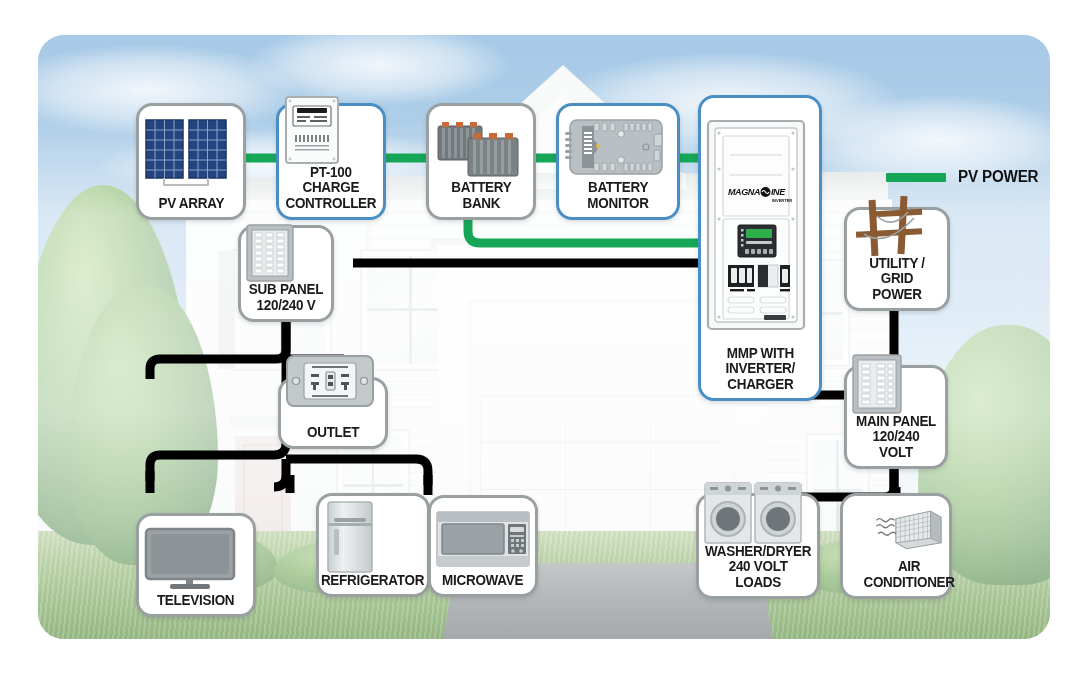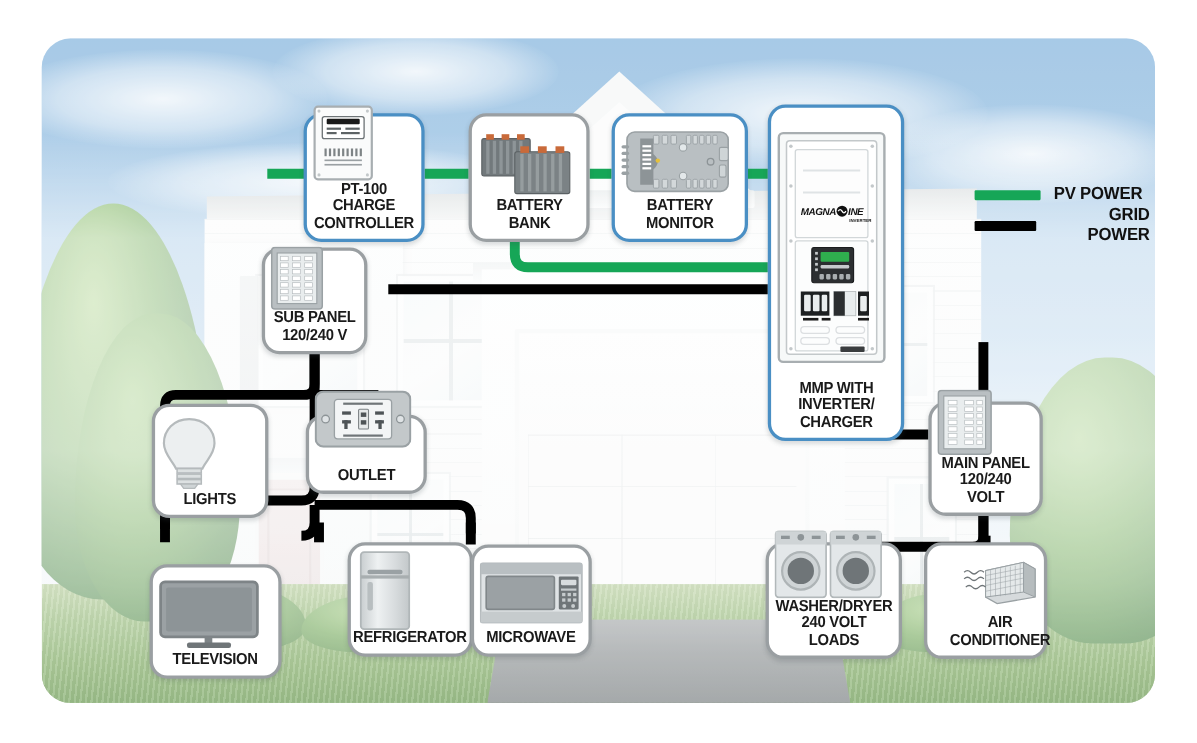--- a/index.html
+++ b/index.html
@@ -285,20 +285,36 @@
 
       <g fill="none" stroke="#000000" stroke-width="9">
         <path d="M736,452 V470"></path>
         <path d="M858,452 V470"></path>
         <path d="M112,436 V458"></path>
         <path d="M252,440 V458"></path>
         <path d="M390,440 V460"></path>
       </g>
     </svg>
 
+    <div class="node" id="n-pv" style="left:98px;top:68px;width:110px;height:117px;">
+      <div class="art">
+        <svg width="84" height="72" viewBox="0 0 84 72">
+          <rect x="2" y="2" width="37" height="58" fill="#23447f" stroke="#1a3461" stroke-width="1.5"></rect>
+          <rect x="45" y="2" width="37" height="58" fill="#23447f" stroke="#1a3461" stroke-width="1.5"></rect>
+          <g stroke="#9fb4d6" stroke-width="1" opacity=".85">
+            <path d="M2,12 H39 M2,22 H39 M2,32 H39 M2,42 H39 M2,52 H39"></path>
+            <path d="M11,2 V60 M20.5,2 V60 M30,2 V60"></path>
+            <path d="M45,12 H82 M45,22 H82 M45,32 H82 M45,42 H82 M45,52 H82"></path>
+            <path d="M54,2 V60 M63.5,2 V60 M73,2 V60"></path>
+          </g>
+          <path d="M20,60 V67 H64 V60" fill="none" stroke="#b7bdc0" stroke-width="2"></path>
+        </svg>
+      </div>
+      <div class="label">PV ARRAY</div>
+    </div>
 
     <div class="node blue" id="n-cc" style="left:238px;top:68px;width:110px;height:117px;">
       <div class="art">
         <svg width="56" height="70" viewBox="0 0 56 70">
           <rect x="2" y="2" width="52" height="66" rx="3" fill="#fafbfb" stroke="#a8aeb1" stroke-width="2"></rect>
           <rect x="9" y="11" width="38" height="20" rx="2" fill="#ffffff" stroke="#6d7376" stroke-width="1.2"></rect>
           <rect x="13" y="13" width="30" height="5" rx="1" fill="#1a1a1a"></rect>
           <g fill="#5d6365">
             <rect x="13" y="21" width="13" height="2"></rect>
               <rect x="30" y="21" width="13" height="2"></rect>
@@ -486,20 +502,35 @@
             <circle cx="13" cy="100" r="1.6"></circle>
               <circle cx="87" cy="100" r="1.6"></circle>
             <circle cx="13" cy="198" r="1.6"></circle>
               <circle cx="87" cy="198" r="1.6"></circle>
           </g>
         </svg>
       </div>
       <div class="label">MMP WITH<br>INVERTER/<br>CHARGER</div>
     </div>
 
+    <div class="node" id="n-util" style="left:806px;top:172px;width:106px;height:104px;">
+      <div class="art">
+        <svg width="76" height="60" viewBox="0 0 76 60">
+          <g fill="#8a5a33">
+            <rect x="18" y="4" width="7" height="56" transform="rotate(-3 21 32)"></rect>
+            <rect x="47" y="0" width="7" height="58" transform="rotate(3 50 29)"></rect>
+            <rect x="4" y="34" width="66" height="6" transform="rotate(-3 37 37)"></rect>
+            <rect x="22" y="14" width="48" height="6" transform="rotate(-3 46 17)"></rect>
+          </g>
+          <path d="M25,20 Q40,34 56,16" fill="none" stroke="#9aa1a4" stroke-width="1.6"></path>
+          <path d="M12,38 Q34,52 62,22" fill="none" stroke="#9aa1a4" stroke-width="1.6"></path>
+        </svg>
+      </div>
+      <div class="label">UTILITY / GRID<br>POWER</div>
+    </div>
 
     <div class="node" id="n-sub" style="left:200px;top:190px;width:96px;height:97px;">
       <div class="art">
         <svg width="48" height="58" viewBox="0 0 48 58">
           <rect x="1" y="1" width="46" height="56" rx="3" fill="#b9bfc2" stroke="#9aa1a4" stroke-width="1.4"></rect>
           <rect x="6" y="6" width="36" height="46" fill="#e9edee" stroke="#9aa1a4" stroke-width="1"></rect>
           <g fill="#ffffff" stroke="#b6bcbe" stroke-width=".6">
             <rect x="9" y="9" width="7" height="4"></rect>
               <rect x="20" y="9" width="7" height="4"></rect>
             <rect x="9" y="15" width="7" height="4"></rect>
@@ -553,34 +584,20 @@
               <rect x="36" y="28" width="5" height="4"></rect>
             <rect x="36" y="34" width="5" height="4"></rect>
               <rect x="36" y="40" width="5" height="4"></rect>
             <rect x="36" y="46" width="5" height="4"></rect>
           </g>
         </svg>
       </div>
       <div class="label">MAIN PANEL<br>120/240 VOLT</div>
     </div>
 
-    <div class="node" id="n-lights" style="left:100px;top:332px;width:106px;height:104px;">
-      <div class="art">
-        <svg width="52" height="66" viewBox="0 0 52 66">
-          <path d="M26,2 C12,2 3,12 3,24 C3,34 11,40 14,47 L38,47 C41,40 49,34 49,24 C49,12 40,2 26,2 Z" fill="#eceff0" stroke="#b5babc" stroke-width="2"></path>
-          <g fill="#dde1e2" stroke="#b5babc" stroke-width="1.4">
-            <rect x="15" y="47" width="22" height="4"></rect>
-            <rect x="15" y="52" width="22" height="4"></rect>
-            <rect x="15" y="57" width="22" height="4"></rect>
-          </g>
-          <path d="M18,61 H34 L31,65 H21 Z" fill="#cfd4d6" stroke="#b5babc" stroke-width="1.2"></path>
-        </svg>
-      </div>
-      <div class="label">LIGHTS</div>
-    </div>
 
     <div class="node" id="n-outlet" style="left:240px;top:342px;width:110px;height:72px;gap:18px;">
       <div class="art">
         <svg width="88" height="52" viewBox="0 0 88 52">
           <rect x="1" y="1" width="86" height="50" rx="7" fill="#c3c8ca" stroke="#9aa1a4" stroke-width="2"></rect>
           <rect x="18" y="8" width="52" height="36" rx="3" fill="#f3f5f6" stroke="#9aa1a4" stroke-width="1.2"></rect>
           <g fill="#6f7578">
               <rect x="26" y="11" width="36" height="2"></rect>
               <rect x="26" y="40" width="36" height="2"></rect>
             </g>
@@ -709,20 +726,16 @@
         </svg>
       </div>
       <div class="label">AIR<br>CONDITIONER</div>
     </div>
 
     <div id="legend">
       <div class="legend-row">
         <div class="legend-swatch" style="background:#16a657;"></div>
         <div class="legend-text">PV POWER</div>
       </div>
-      <div class="legend-row">
-        <div class="legend-swatch" style="background:#000000;"></div>
-        <div class="legend-text">GRID POWER</div>
-      </div>
     </div>
 
   </div>
 </div>
 
 </body></html>

